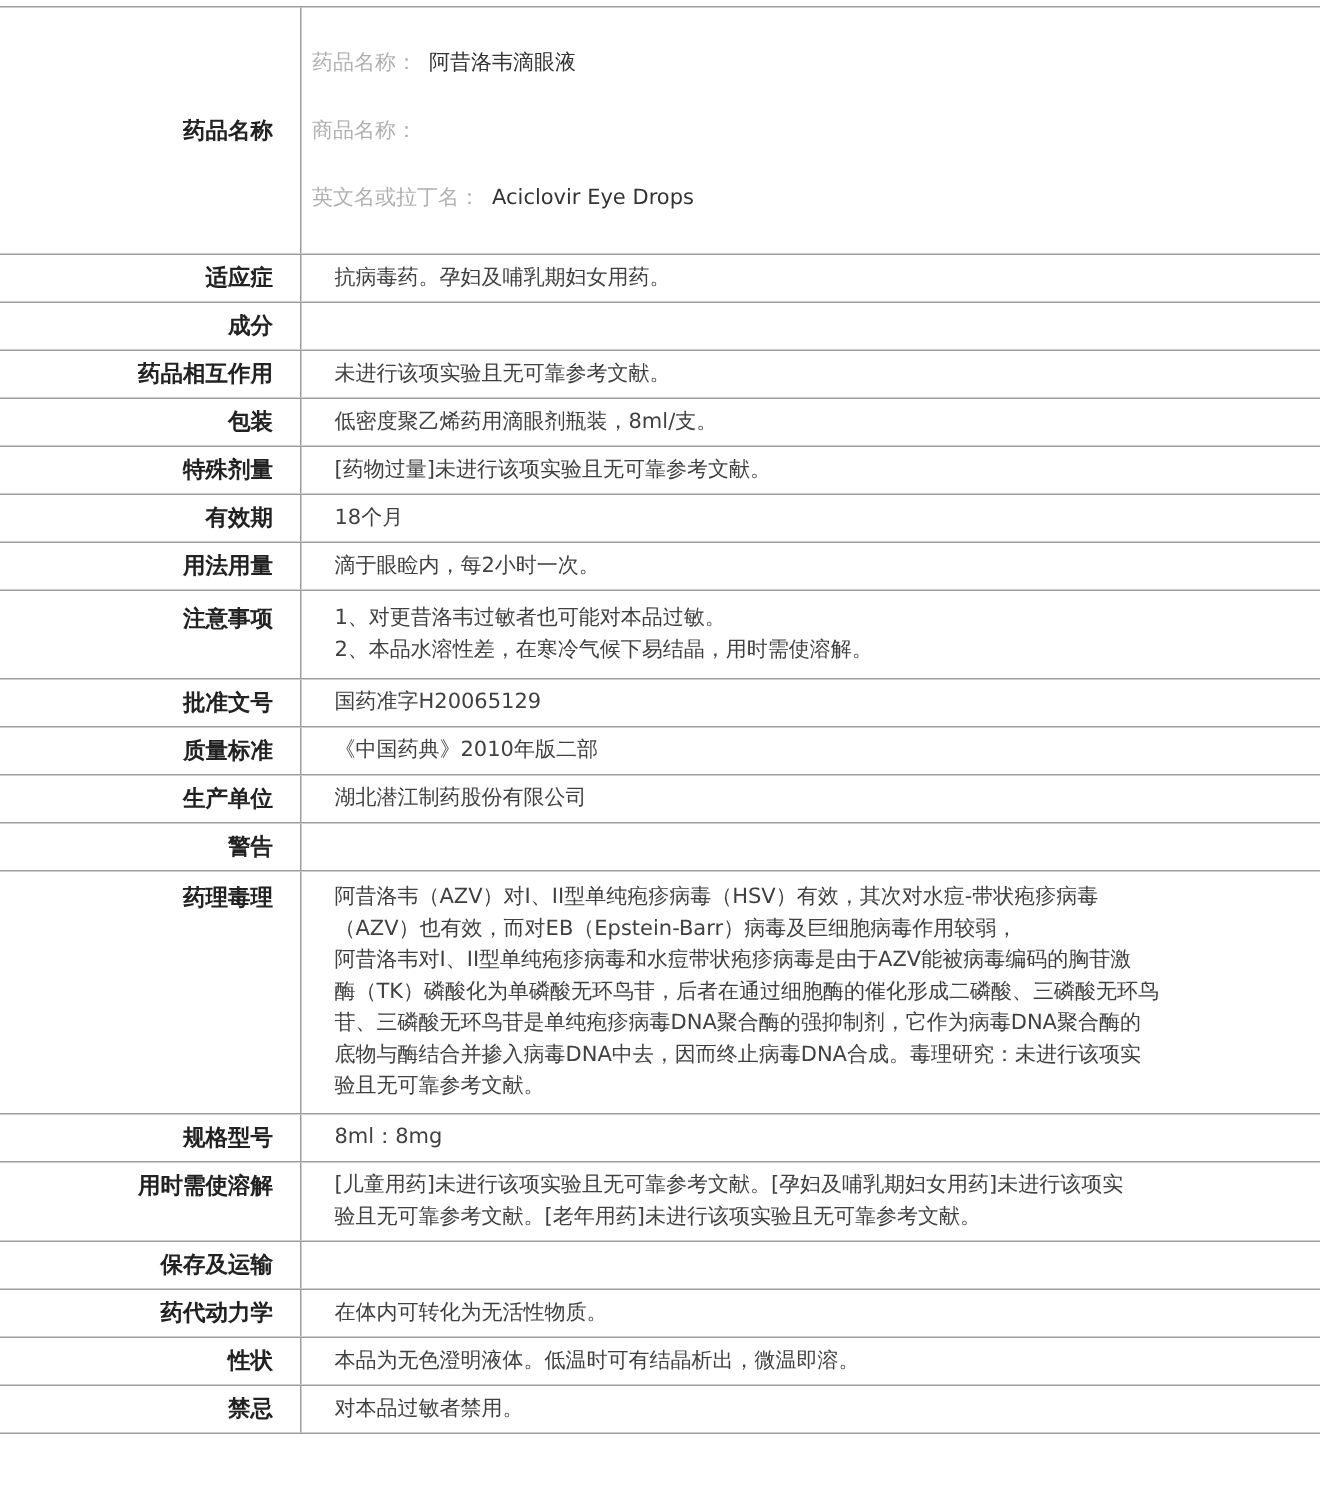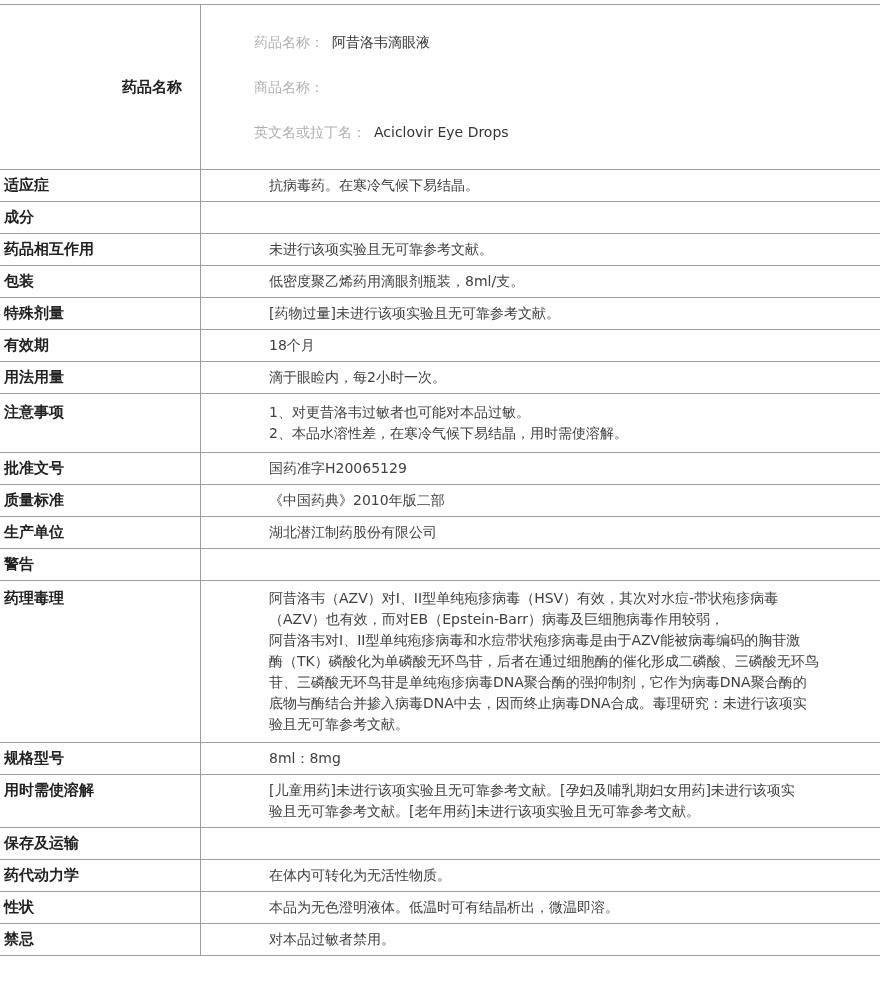--- a/index.html
+++ b/index.html
@@ -23,35 +23,34 @@
     border-bottom: 1px solid var(--border, #9e9e9e);
     min-height: 31px;
   }
   .cell {
     box-sizing: border-box;
   }
   .cell.label {
     flex: 0 0 201px;
     width: 201px;
     border-right: 1px solid var(--border, #9e9e9e);
-    text-align: left;
+    text-align: right;
     padding: 5px 18px 5px 4px;
     font-size: 15px;
     font-weight: bold;
     line-height: 21px;
     color: var(--label, #222222);
   }
   .cell.value {
     flex: 1 1 auto;
     padding: 5px 14px 5px 22px;
     font-size: 14px;
     line-height: 21px;
     color: var(--text, #404040);
     white-space: pre-line;
-    margin-left: 46px;
   }
   .row.tall2 .cell { padding-top: 8px; padding-bottom: 8px; }
   .row.pharm .cell { padding-top: 7px; padding-bottom: 7px; }
   
   .row.name-row .cell.label {
     display: flex;
     align-items: center;
     justify-content: flex-end;
   }
   .row.name-row .cell.value {
@@ -83,21 +82,21 @@
         <span class="flabel">商品名称：</span><span class="fval"></span>
       </div>
       <div class="field">
         <span class="flabel">英文名或拉丁名：</span><span class="fval">Aciclovir Eye Drops</span>
       </div>
     </div>
   </div>
 
   <div class="row">
     <div class="cell label">适应症</div>
-    <div class="cell value">抗病毒药。在寒冷气候下易结晶。</div>
+    <div class="cell value">抗病毒药。孕妇及哺乳期妇女用药。</div>
   </div>
 
   <div class="row">
     <div class="cell label">成分</div>
   </div>
 
   <div class="row">
     <div class="cell label">药品相互作用</div>
     <div class="cell value">未进行该项实验且无可靠参考文献。</div>
   </div>

